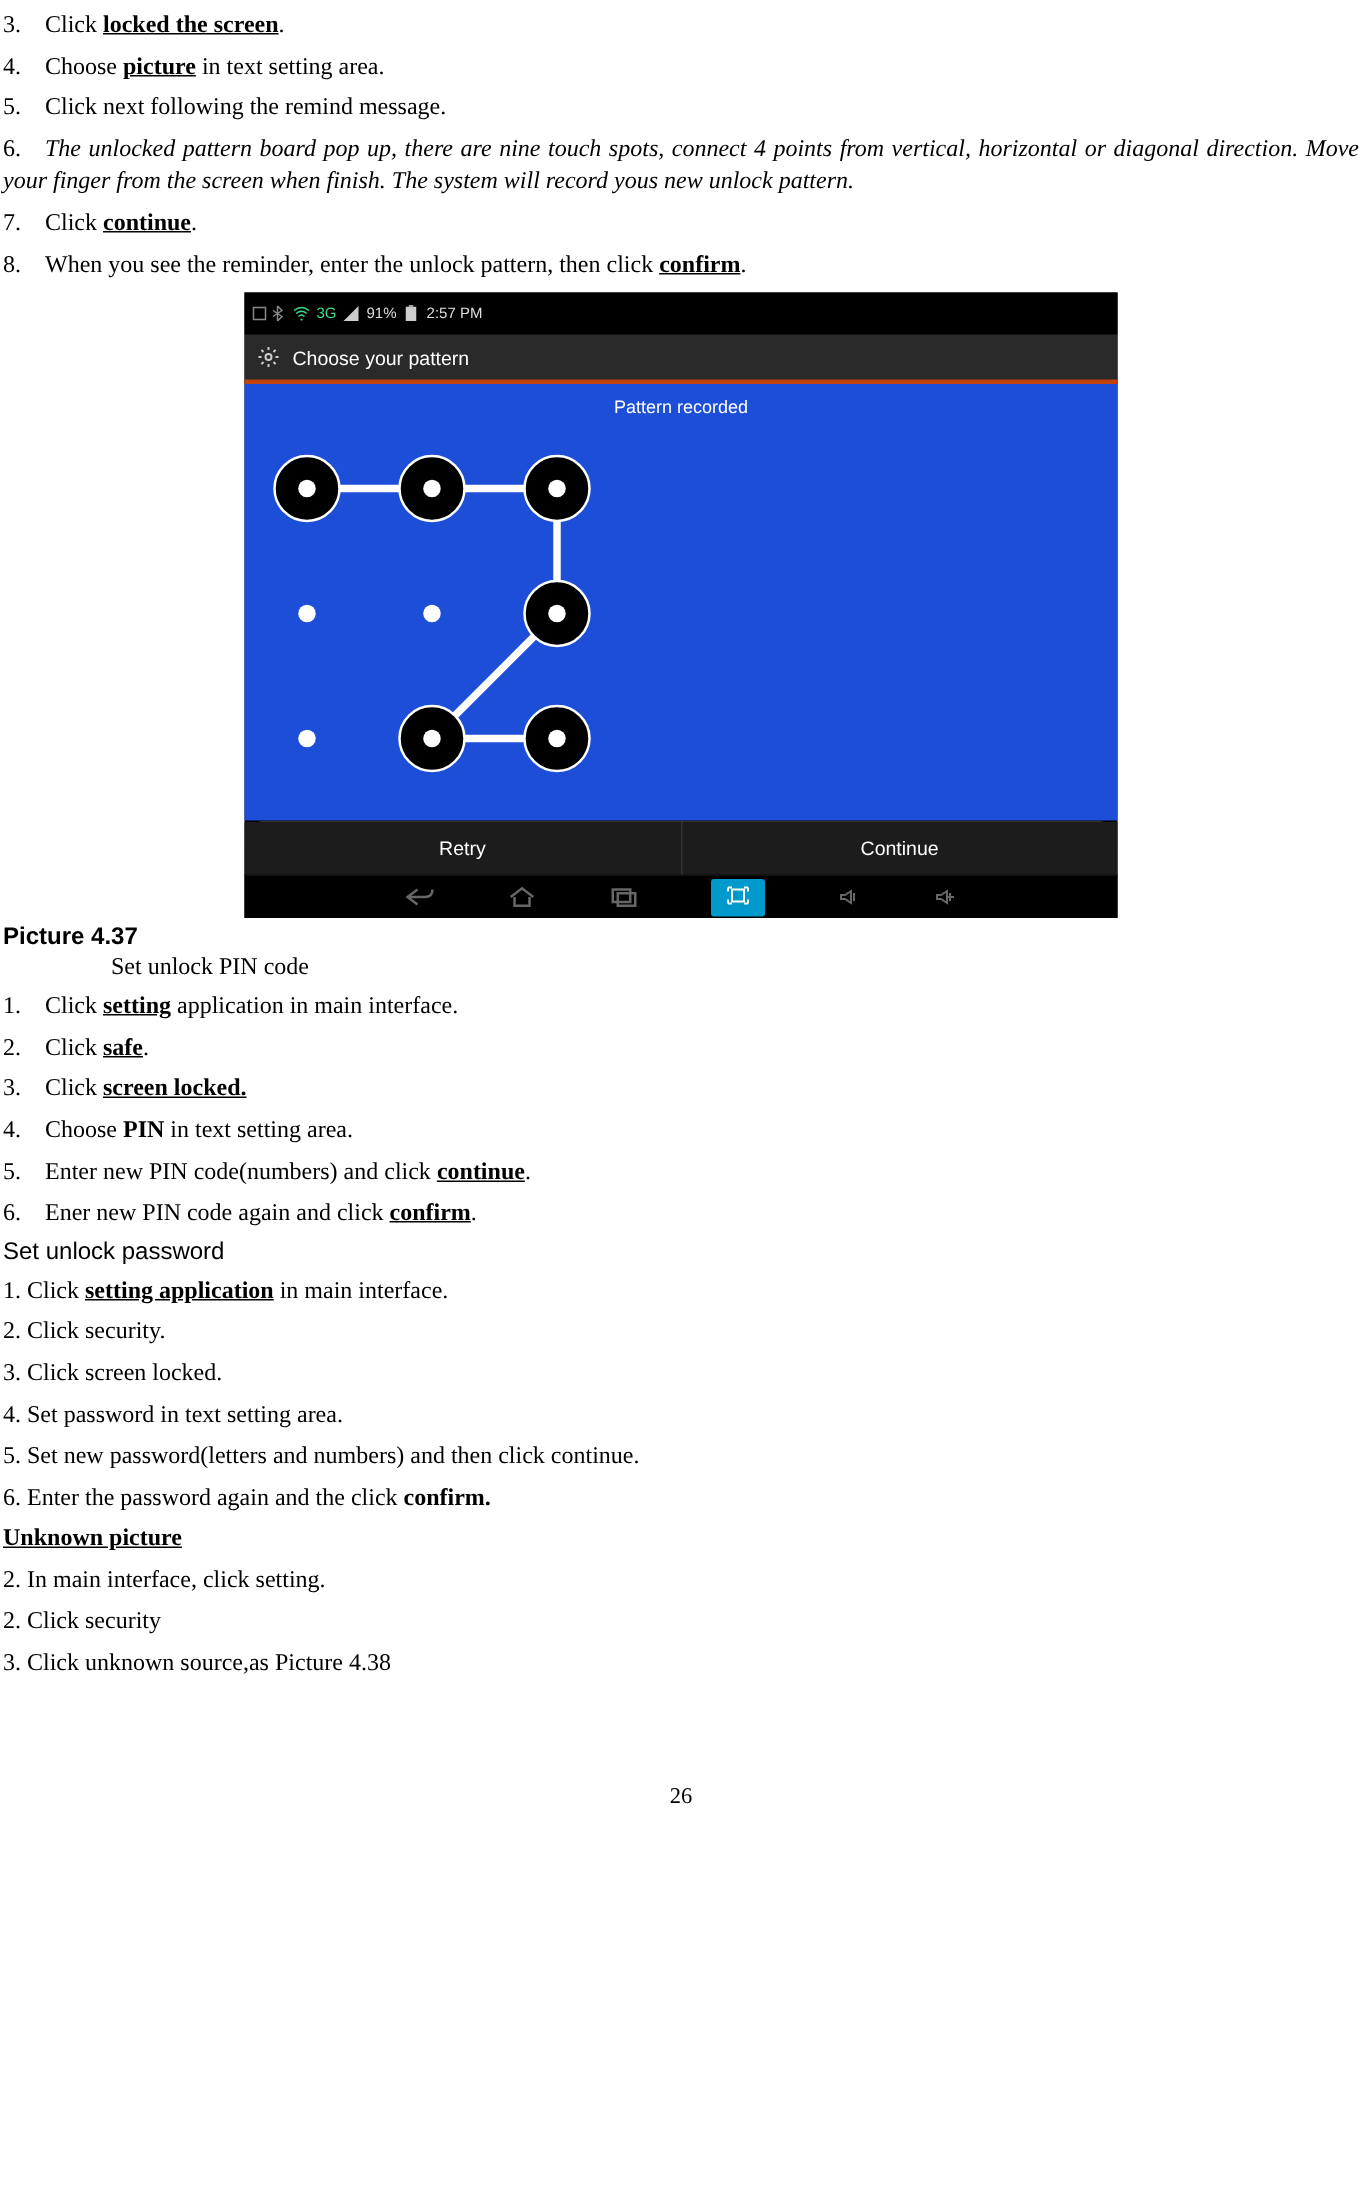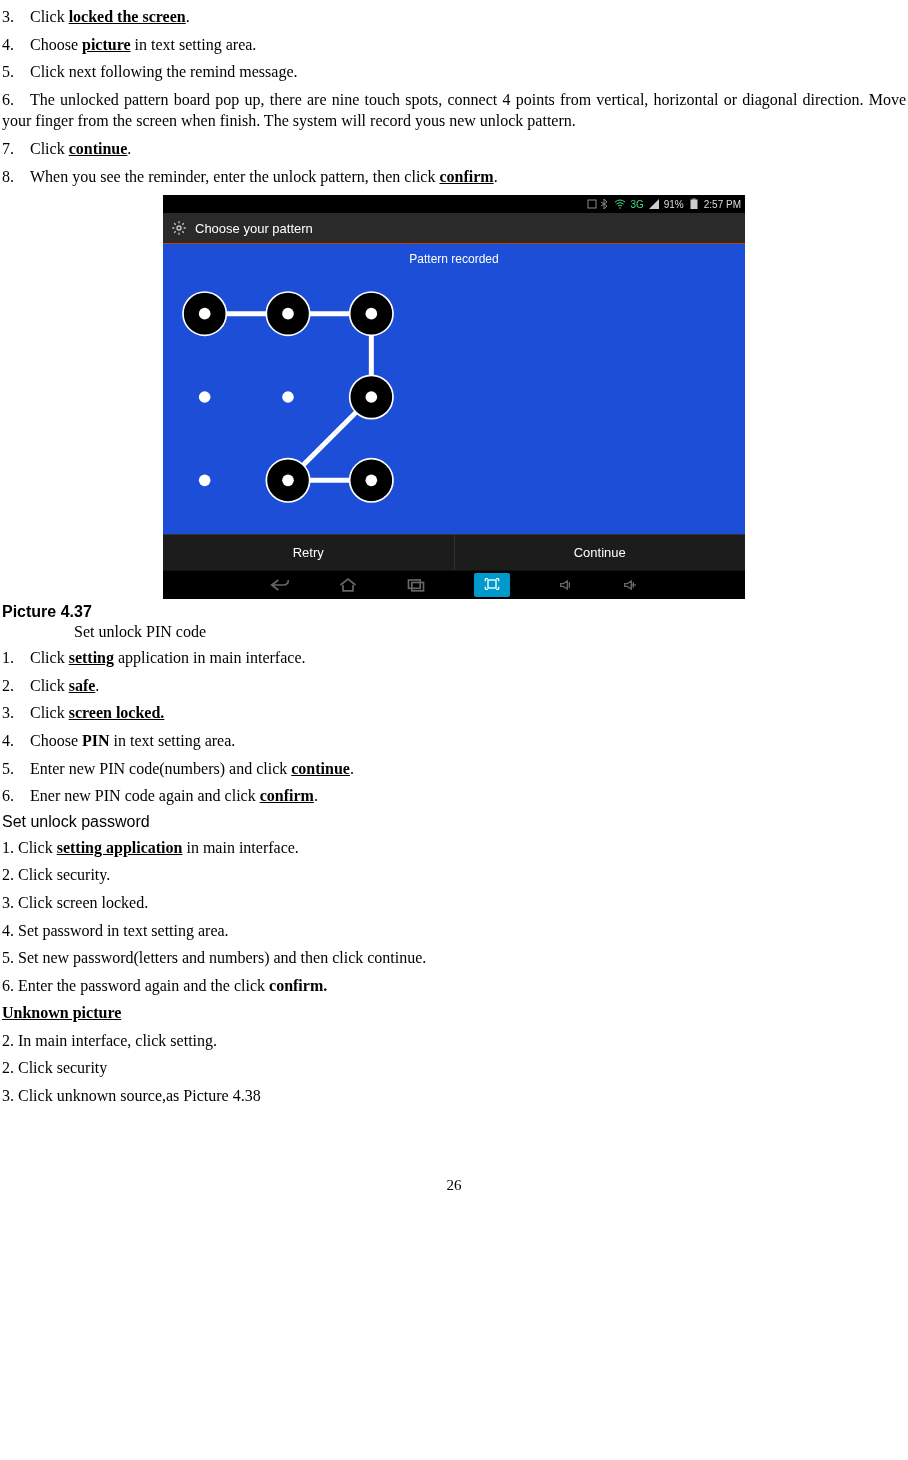--- a/index.html
+++ b/index.html
@@ -40,58 +40,59 @@
   
   .screenshot {
     width: 582px;
     margin: 8px auto 2px;
     background: #000;
     font-family: Arial, sans-serif;
     font-size: 11px;
     color: #ccc;
   }
   .statusbar {
-    height: 18px;
+    height: 28px;
     display: flex;
     align-items: center;
-    justify-content: flex-end;
+    justify-content: flex-start;
     padding: 0 4px;
     background: #000;
   }
   .statusbar-left { display: flex; gap: 4px; align-items: center; }
   .statusbar-right { display: flex; gap: 4px; align-items: center; font-size: 10px; color: #ddd; }
   .sb-icon { width: 12px; height: 12px; }
   .titlebar {
     height: 30px;
     display: flex;
     align-items: center;
     gap: 8px;
     padding: 0 8px;
     background: #2a2a2a;
-    border-bottom: 1px solid #c2410c;
+    border-bottom: 3px solid #c2410c;
   }
   .gear-icon { width: 16px; height: 16px; }
   .titlebar-text { color: #fff; font-size: 13px; }
   .pattern-area {
     background: #1d4ed8;
     padding: 8px 0 10px;
   }
   .pattern-recorded {
     text-align: center;
     font-size: 12px;
     color: #fff;
     margin-bottom: 6px;
   }
   .pattern-grid {
     width: 250px;
     margin: 0 auto;
   }
   .bottom-buttons {
     display: flex;
     border-top: 1px solid #333;
+    border-radius: 14px;
   }
   .bottom-btn {
     flex: 1;
     text-align: center;
     padding: 10px 0;
     font-size: 13px;
     color: #fff;
     background: #1c1c1c;
   }
   .bottom-btn + .bottom-btn { border-left: 1px solid #333; }
@@ -158,21 +159,21 @@
     </span>
   </div>
 
   <div class="ol-item">
     <span class="ol-num">5.</span>
     <span class="ol-text">Click next following the remind message.</span>
   </div>
 
   <div class="ol-item">
     <span class="ol-num">6.</span>
-    <span class="ol-text justify" style="margin-left:-28px; text-indent:28px; width:calc(100% + 28px);">The unlocked pattern board pop up, there are nine touch spots, connect 4 points from vertical, horizontal or diagonal direction. Move your finger from the screen when finish. The system will record yous new unlock pattern.</span>
+    <span class="ol-text justify" style="margin-left:-28px; text-indent:28px; width:calc(100% + 28px);font-style:italic;">The unlocked pattern board pop up, there are nine touch spots, connect 4 points from vertical, horizontal or diagonal direction. Move your finger from the screen when finish. The system will record yous new unlock pattern.</span>
   </div>
 
   <div class="ol-item">
     <span class="ol-num">7.</span>
     <span class="ol-text">
       <span>Click </span><span class="bold-u">continue</span><span>.</span>
     </span>
   </div>
 
   <div class="ol-item">

